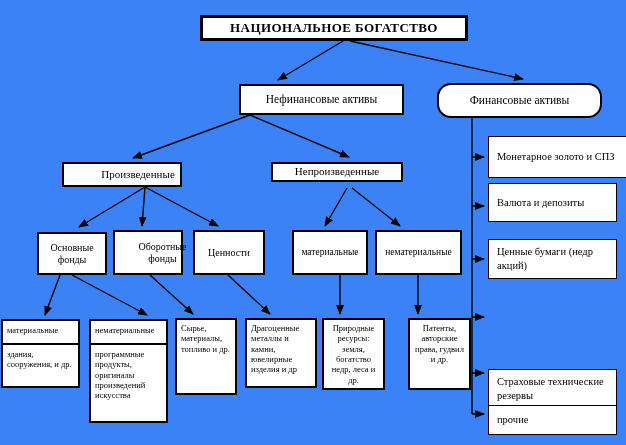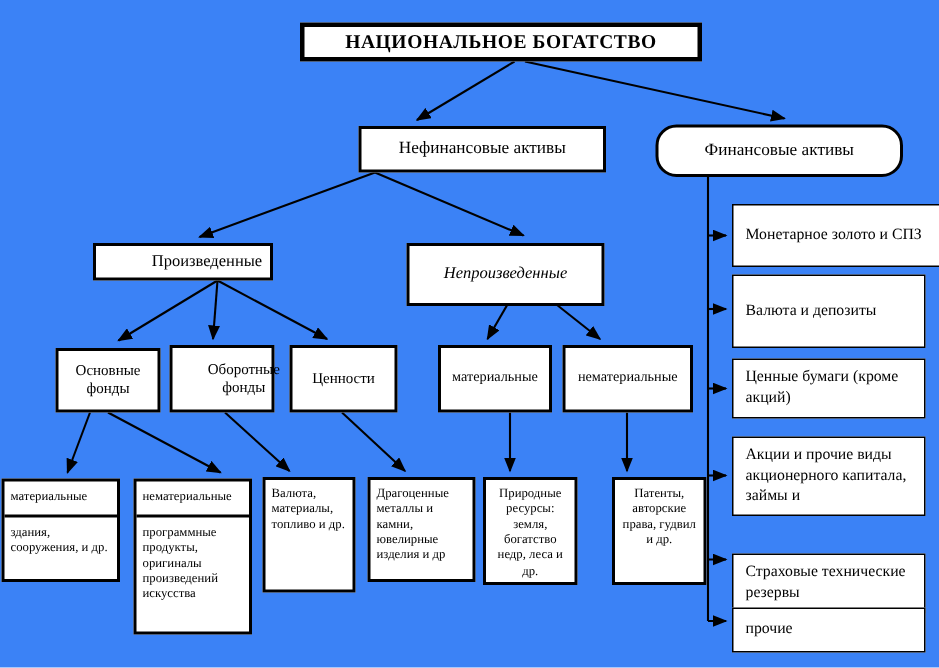--- a/index.html
+++ b/index.html
@@ -75,21 +75,21 @@
   </svg>
 
   <div class="box title" style="left:200px;top:15px;width:268px;height:26px;">НАЦИОНАЛЬНОЕ БОГАТСТВО</div>
 
   <div class="box lvl1" style="left:195px;top:84px;width:165px;height:31px;margin-left:44px;">Нефинансовые активы</div>
 
   <div class="box lvl1" style="left:437px;top:83px;width:165px;height:35px;border-radius:14px;">Финансовые активы</div>
 
   <div class="box lvl2" style="left:62px;top:162px;width:120px;height:25px;padding-left:32px;">Произведенные</div>
 
-  <div class="box lvl2" style="left:271px;top:162px;width:132px;height:42px;font-style:italic;">Непроизведенные</div>
+  <div class="box lvl2" style="left:271px;top:162px;width:132px;height:20px;">Непроизведенные</div>
 
   <div class="box lvl3" style="left:37px;top:232px;width:70px;height:43px;">Основные фонды</div>
 
   <div class="box lvl3" style="left:113px;top:230px;width:70px;height:45px;padding-left:30px;">Оборотные фонды</div>
 
   <div class="box lvl3" style="left:193px;top:230px;width:72px;height:45px;">Ценности</div>
 
   <div class="box lvl3s" style="left:292px;top:230px;width:76px;height:45px;">материальные</div>
 
   <div class="box lvl3s" style="left:375px;top:230px;width:87px;height:45px;">нематериальные</div>
@@ -97,33 +97,32 @@
   <div class="box split" style="left:1px;top:319px;width:79px;height:69px;">
     <div class="hd">материальные</div>
     <div class="bd">здания, сооружения, и др.</div>
   </div>
 
   <div class="box split" style="left:89px;top:319px;width:79px;height:104px;">
     <div class="hd">нематериальные</div>
     <div class="bd">программные продукты, оригиналы произведений искусства</div>
   </div>
 
-  <div class="box leaf" style="left:175px;top:318px;width:62px;height:77px;">Валюта, материалы, топливо и др.</div>
+  <div class="box leaf" style="left:175px;top:318px;width:62px;height:77px;">Сырье, материалы, топливо и др.</div>
 
   <div class="box leaf" style="left:245px;top:318px;width:72px;height:70px;">Драгоценные металлы и камни, ювелирные изделия и др</div>
 
   <div class="box leaf center" style="left:322px;top:318px;width:63px;height:72px;">Природные ресурсы: земля, богатство недр, леса и др.</div>
 
   <div class="box leaf center" style="left:408px;top:318px;width:63px;height:72px;">Патенты, авторские права, гудвил и др.</div>
 
   <div class="box rbox" style="left:488px;top:136px;width:153px;height:42px;">Монетарное золото и СПЗ</div>
 
-  <div class="box rbox" style="left:488px;top:183px;width:129px;height:49px;">Валюта и депозиты</div>
+  <div class="box rbox" style="left:488px;top:183px;width:129px;height:39px;">Валюта и депозиты</div>
 
-  <div class="box rbox" style="left:488px;top:239px;width:129px;height:40px;">Ценные бумаги (кроме акций)</div>
+  <div class="box rbox" style="left:488px;top:239px;width:129px;height:40px;">Ценные бумаги (недр акций)</div>
 
-  <div class="box rbox" style="left:488px;top:291px;width:129px;height:53px;">Акции и прочие виды акционерного капитала, займы и</div>
 
   <div class="box rbox" style="left:488px;top:353px;width:129px;height:40px;margin-top:16px;">Страховые технические резервы</div>
 
   <div class="box rbox" style="left:488px;top:405px;width:129px;height:30px;">прочие</div>
 
 </div>
 
 </body></html>

